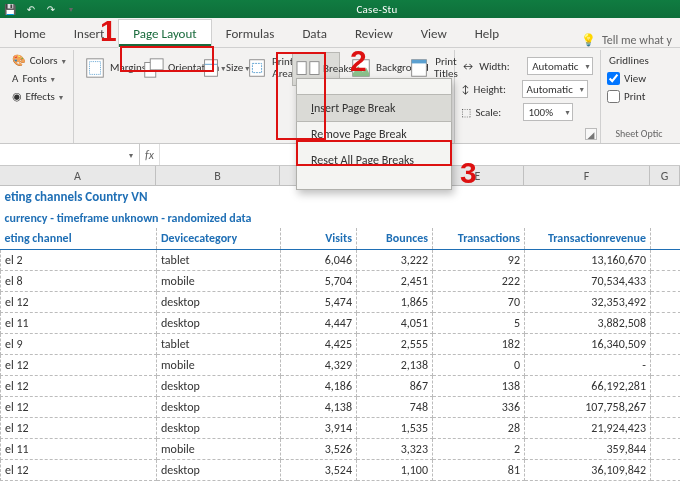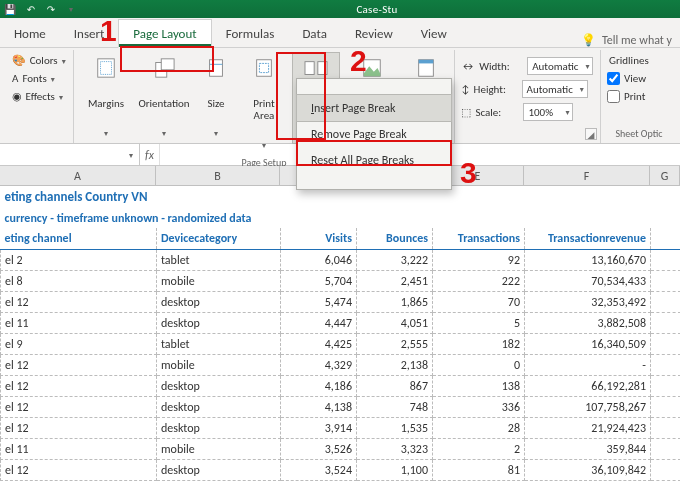--- a/index.html
+++ b/index.html
@@ -10,21 +10,21 @@
 .title { margin:0 auto; font-size:11px; color:#fff; font-weight:400; letter-spacing:.3px; }
 .tabs { height:30px; background:#f3f2f1; display:flex; align-items:flex-end; border-bottom:1px solid #d0d0d0; }
 .tab { padding:6px 14px 6px; font-size:13px; color:#444; cursor:pointer; }
 .tab.active { background:#fff; border:1px solid #d0d0d0; border-bottom:1px solid #fff; margin-bottom:-1px; color:#1a6b3d; font-weight:400; }
 .tab.underline { box-shadow: inset 0 -3px 0 #1a6b3d; }
 .tellme { margin-left:auto; display:flex; align-items:center; gap:6px; padding:0 8px; font-size:12px; color:#666; }
 .ribbon { height:96px; background:#f3f2f1; display:flex; padding:2px 0 0 2px; position:relative; border-bottom:1px solid #c8c8c8; }
 .group { border-right:1px solid #d0d0d0; padding:2px 6px 0; display:flex; flex-direction:column; justify-content:space-between; position:relative; }
 .group-body { display:flex; gap:6px; align-items:flex-start; flex:1; }
 .group-label { font-size:10px; color:#666; text-align:center; padding:2px 0 3px; }
-.btn-large { width:52px; display:flex; flex-direction:column; align-items:center; gap:18px; padding:4px 2px; cursor:pointer; }
+.btn-large { width:52px; display:flex; flex-direction:row; align-items:center; gap:2px; padding:4px 2px; cursor:pointer; }
 .ico { width:28px; height:24px; display:flex; align-items:center; justify-content:center; }
 .ico svg { width:26px; height:22px; }
 .btn-label { font-size:11px; text-align:center; line-height:1.1; }
 .stack { display:flex; flex-direction:column; gap:1px; }
 .stack-row { display:flex; align-items:center; gap:4px; font-size:11px; color:#333; padding:2px 4px; cursor:pointer; }
 .chev { font-size:8px; color:#666; }
 .thin-combo { height:18px; border:1px solid #bbb; background:#fff; font-size:11px; padding:0 14px 0 4px; position:relative; min-width:66px; display:inline-flex; align-items:center; }
 .thin-combo .chev { position:absolute; right:3px; top:3px; }
 .scalerow { display:flex; align-items:center; gap:4px; font-size:11px; padding:1px 0; }
 .checkrow { display:flex; align-items:center; gap:4px; font-size:11px; padding:2px 0; }
@@ -65,20 +65,21 @@
 </div>
 
 <div class="tabs">
   <div class="tab">Home</div>
   <div class="tab">Insert</div>
   <div class="tab active underline">Page Layout</div>
   <div class="tab">Formulas</div>
   <div class="tab">Data</div>
   <div class="tab">Review</div>
   <div class="tab">View</div>
+  <div class="tab">Help</div>
   <div class="tellme">
     <span>💡</span>
     <span>Tell me what y</span>
   </div>
 </div>
 
 <div class="ribbon">
   <div class="group" style="width:72px">
     <div class="group-body">
         <div class="stack">
@@ -168,21 +169,20 @@
           <div class="ico">
             <svg viewBox="0 0 24 24">
               <rect x="4" y="3" width="16" height="18" fill="#fff" stroke="#888"></rect>
               <rect x="4" y="3" width="16" height="4" fill="#5ba0d0"></rect>
             </svg>
           </div>
           <div class="btn-label" style="white-space:pre-line">Print
 Titles</div>
         </div>
     </div>
-    <div class="group-label">Page Setup</div>
     <div class="dlg-launch">◢</div>
   </div>
 
   <div class="group" style="width:146px">
     <div class="group-body">
         <div class="stack" style="gap:3px;padding-top:4px">
       <div class="scalerow">
             <span>↔</span>
             <span style="width:44px">Width:</span>
             <span class="thin-combo">

